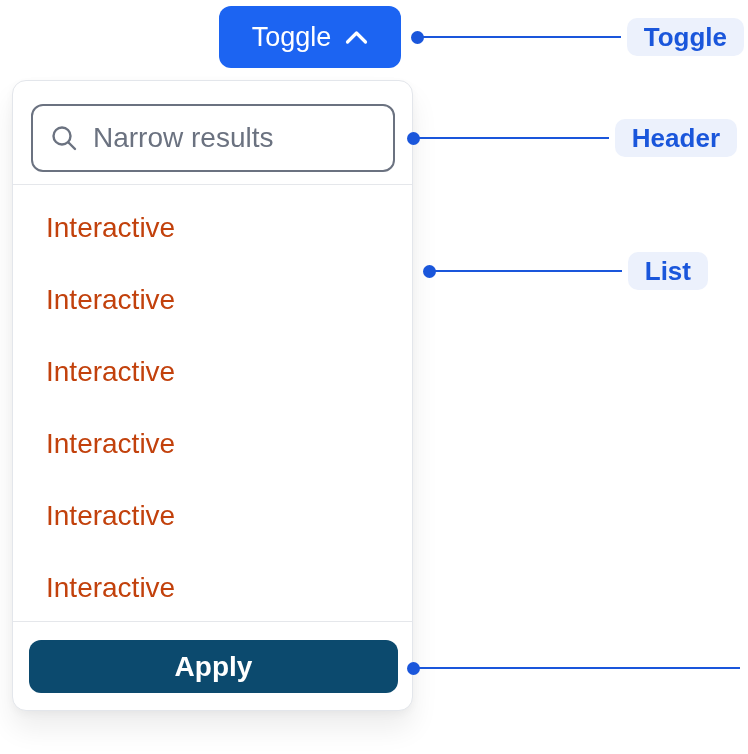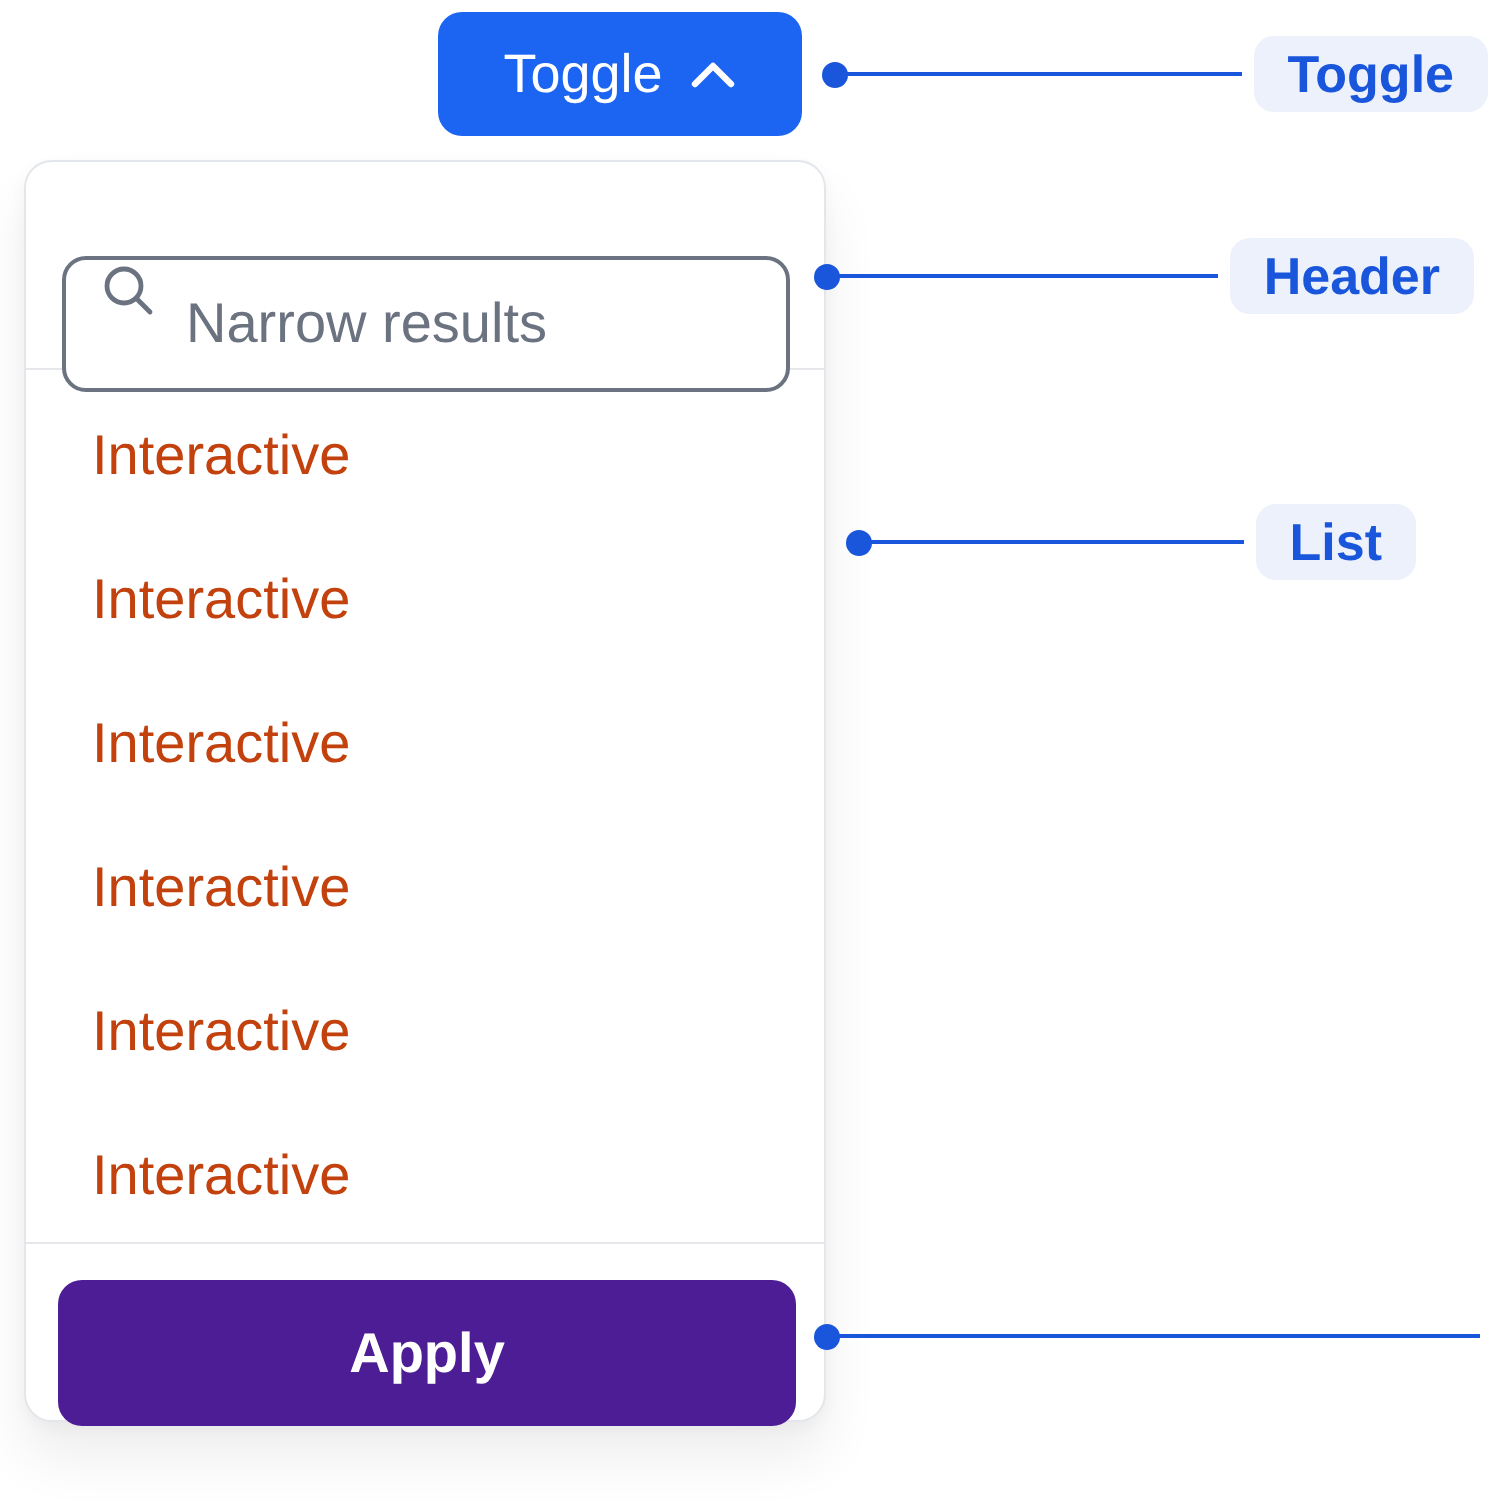--- a/index.html
+++ b/index.html
@@ -63,24 +63,24 @@
   .search-box {
     position: absolute;
     left: 18px;
     top: 23px;
     width: 364px;
     height: 68px;
     border: 2px solid #6b7280;
     border-radius: 12px;
     box-sizing: border-box;
     display: flex;
+    align-items: center;
     padding: 0 16px 0 16px;
     gap: 14px;
     background: #ffffff;
-    margin-top: 24px;
   }
   .search-box svg { flex: 0 0 auto; display: block; }
   .search-input {
     flex: 1 1 auto;
     min-width: 0;
     border: none;
     outline: none;
     font-family: inherit;
     font-size: 28px;
     color: #374151;
@@ -116,22 +116,22 @@
     width: 100%;
     height: 91px;
     border-top: 1px solid #e5e7eb;
     box-sizing: border-box;
   }
   .apply-btn {
     position: absolute;
     left: 16px;
     top: 18px;
     width: 369px;
-    height: 73px;
-    background: #4c1d95;
+    height: 53px;
+    background: #0c4a6e;
     color: #ffffff;
     border: none;
     border-radius: 12px;
     font-family: inherit;
     font-size: 28px;
     font-weight: 600;
     cursor: pointer;
   }
 
   

